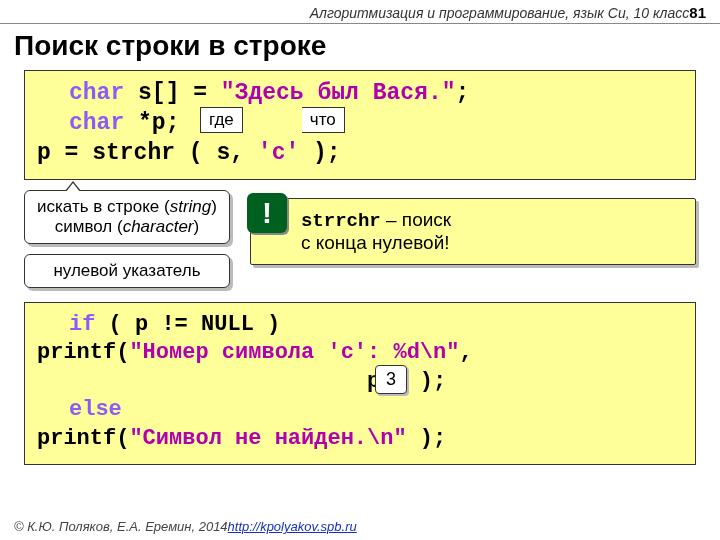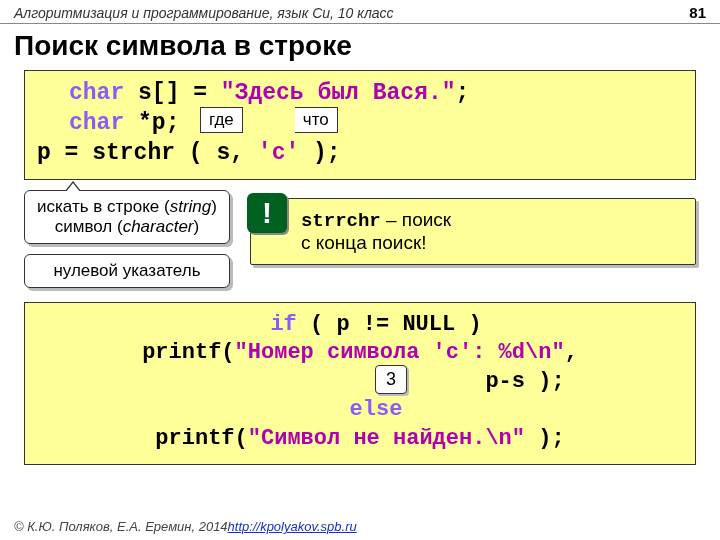--- a/index.html
+++ b/index.html
@@ -1,48 +1,48 @@
 <!DOCTYPE html>
 <html><head>
 <meta charset="utf-8">
 <style>
   * { box-sizing: border-box; margin: 0; padding: 0; }
   body { width: 720px; height: 540px; background: #fff; font-family: Arial, sans-serif; position: relative; overflow: hidden; }
-  .header { display: flex; justify-content: space-between; align-items: center; padding: 4px 14px 2px; border-bottom: 1px solid #888; }
+  .header { display: flex; justify-content: flex-end; align-items: center; padding: 4px 14px 2px; border-bottom: 1px solid #888; }
   .htext { font-style: italic; font-size: 14px; color: #333; }
   .pagenum { font-size: 15px; font-weight: bold; }
   .title { font-size: 28px; font-weight: bold; padding: 6px 14px 8px; }
   .codebox1 { background: #ffff99; border: 1px solid #333; margin: 0 24px 10px; padding: 8px 12px 10px; font-family: "Courier New", monospace; font-size: 23px; font-weight: bold; line-height: 1.3; position: relative; }
   .kw { color: #8b5cf6; margin-left: 32px; }
   .str { color: #b000b0; }
-  .labels { position: absolute; top: 36px; left: 175px; display: flex; gap: 9px; }
+  .labels { position: absolute; top: 36px; left: 175px; display: flex; gap: 16px; }
   .lab { background: #fff; border: 1px solid #333; padding: 1px 8px; font-family: Arial; font-size: 17px; font-weight: normal; }
   .lab + .lab { border-left: none; margin-left: 43px; }
   .midrow { display: flex; gap: 20px; padding: 0 24px 10px; align-items: flex-start; }
   .leftcol { display: flex; flex-direction: column; gap: 10px; }
   .bubble { background: #fff; border: 1.5px solid #333; border-radius: 6px; padding: 6px 12px; font-size: 17px; text-align: center; box-shadow: 3px 3px 0 #bbb; position: relative; }
   .bubble.b1::after { content:""; position:absolute; top:-10px; left:40px; width:0; height:0; border-left:8px solid transparent; border-right:8px solid transparent; border-bottom:10px solid #333; }
   .bubble.b1::before { content:""; position:absolute; top:-8px; left:41px; width:0; height:0; border-left:7px solid transparent; border-right:7px solid transparent; border-bottom:9px solid #fff; z-index:1; }
   .warnbox { background: #ffff99; border: 1.5px solid #333; border-radius: 2px; padding: 10px 14px 10px 50px; font-size: 19px; position: relative; flex: 1; margin-top: 8px; box-shadow: 3px 3px 0 #bbb; }
   .warnicon { position: absolute; left: -4px; top: -6px; width: 40px; height: 40px; background: #006020; border-radius: 6px; color: #fff; font-size: 30px; font-weight: bold; text-align: center; line-height: 40px; box-shadow: 2px 2px 0 #888; }
   .mono { font-family: "Courier New", monospace; font-weight: bold; }
-  .codebox2 { background: #ffff99; border: 1px solid #333; margin: 4px 24px 0; padding: 8px 12px 10px; font-family: "Courier New", monospace; font-size: 22px; font-weight: bold; line-height: 1.3; position: relative; text-align: center; }
+  .codebox2 { background: #ffff99; border: 1px solid #333; margin: 4px 24px 0; padding: 8px 12px 10px; font-family: "Courier New", monospace; font-size: 22px; font-weight: bold; line-height: 1.3; position: relative; }
   .resultlab { position: absolute; background: #fff; border: 1.5px solid #333; border-radius: 4px; padding: 2px 10px; font-family: Arial; font-weight: normal; font-size: 18px; box-shadow: 2px 2px 0 #bbb; }
   .footer { position: absolute; bottom: 6px; left: 0; right: 0; display: flex; justify-content: flex-start; padding: 0 14px; font-style: italic; font-size: 13px; color: #444; }
   .footer a { color: #1530c0; text-decoration: underline; }
 </style>
 </head>
 <body>
 
 <div class="header">
   <span class="htext">Алгоритмизация и программирование, язык Си, 10 класс</span>
   <span class="pagenum">81</span>
 </div>
 
-<div class="title">Поиск символа в строке</div>
+<div class="title">Поиск строки в строке</div>
 
 <div class="codebox1">
   <div><span class="kw">char</span><span> s[] = </span><span class="str">"Здесь был Вася."</span><span>;</span></div>
   <div><span class="kw">char</span><span> *p;</span></div>
   <div><span>p = strchr ( s, </span><span class="str">'с'</span><span> );</span></div>
   <div class="labels">
     <div class="lab">где</div>
     <div class="lab">что</div>
   </div>
 </div>
@@ -51,21 +51,21 @@
   <div class="leftcol">
     <div class="bubble b1">
       <span>искать в строке (</span><i>string</i><span>)</span><br>
       <span>символ (</span><i>character</i><span>)</span>
     </div>
     <div class="bubble">нулевой указатель</div>
   </div>
   <div class="warnbox">
     <div class="warnicon">!</div>
     <span class="mono">strrchr</span><span> – поиск</span><br>
-    <span>с конца поиск!</span>
+    <span>с конца нулевой!</span>
   </div>
 </div>
 
 <div class="codebox2">
   <div><span class="kw">if</span><span> ( p != NULL )</span></div>
   <div><span>  printf(</span><span class="str">"Номер символа 'c': %d\n"</span><span>,</span></div>
   <div style="white-space:pre">                         p-s );</div>
   <div><span class="kw">else</span></div>
   <div><span>  printf(</span><span class="str">"Символ не найден.\n"</span><span> );</span></div>
   <div class="resultlab" style="top:62px; left:350px;">3</div>

